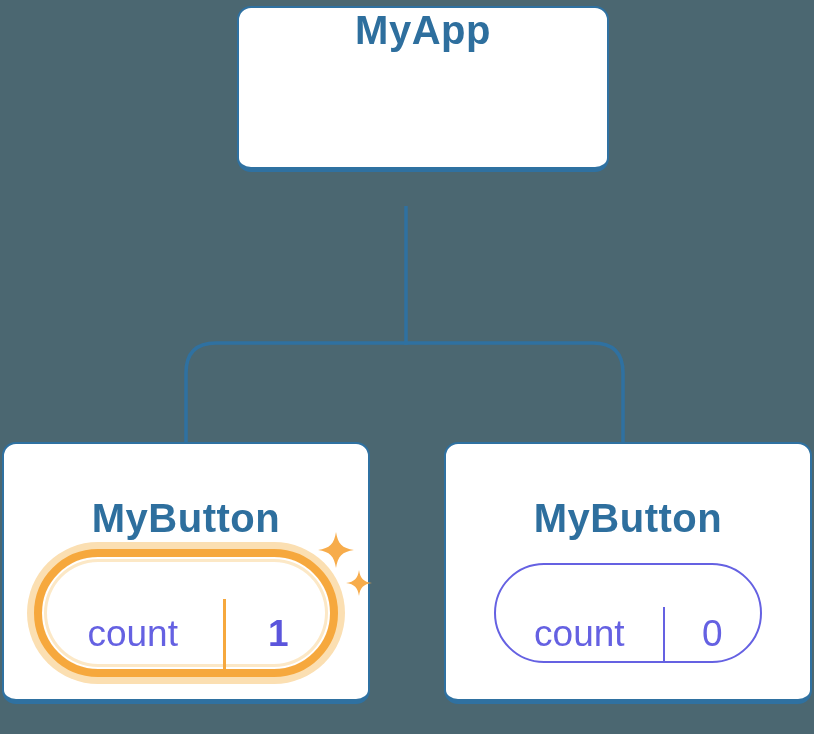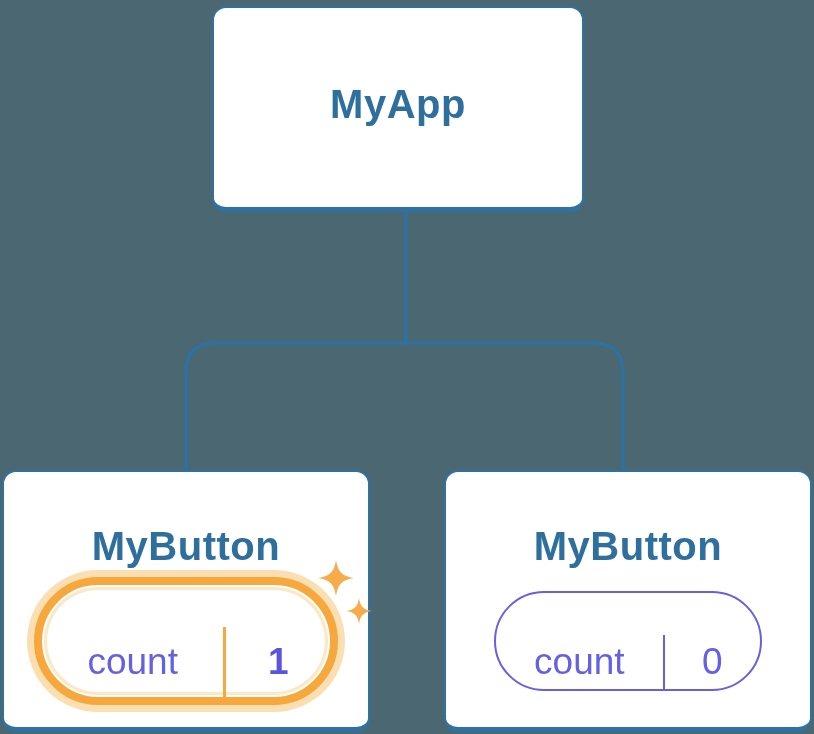--- a/index.html
+++ b/index.html
@@ -36,27 +36,27 @@
   }
   .card {
     position: absolute;
     z-index: 1;
     background: var(--card-bg);
     border: 2.5px solid var(--line-blue);
     border-bottom-width: 5px;
     border-radius: 14px;
   }
   .card--root {
-    left: 212px; top: 6px;
-    width: 372px; height: 206px;
-    display: flex; align-items: center; justify-content: center;
+    left: 237px; top: 6px;
+    width: 372px; height: 166px;
+    display: flex; justify-content: center;
   }
   .card--root .card-title { padding-bottom: 6px; }
   .card--child {
-    top: 470px;
+    top: 442px;
     width: 368px; height: 262px;
   }
   .card--left  { left: 2px; }
   .card--right { left: 444px; }
   .card-title {
     color: var(--title-blue);
     font-size: 40px;
     font-weight: bold;
     letter-spacing: 0.5px;
     text-align: center;

